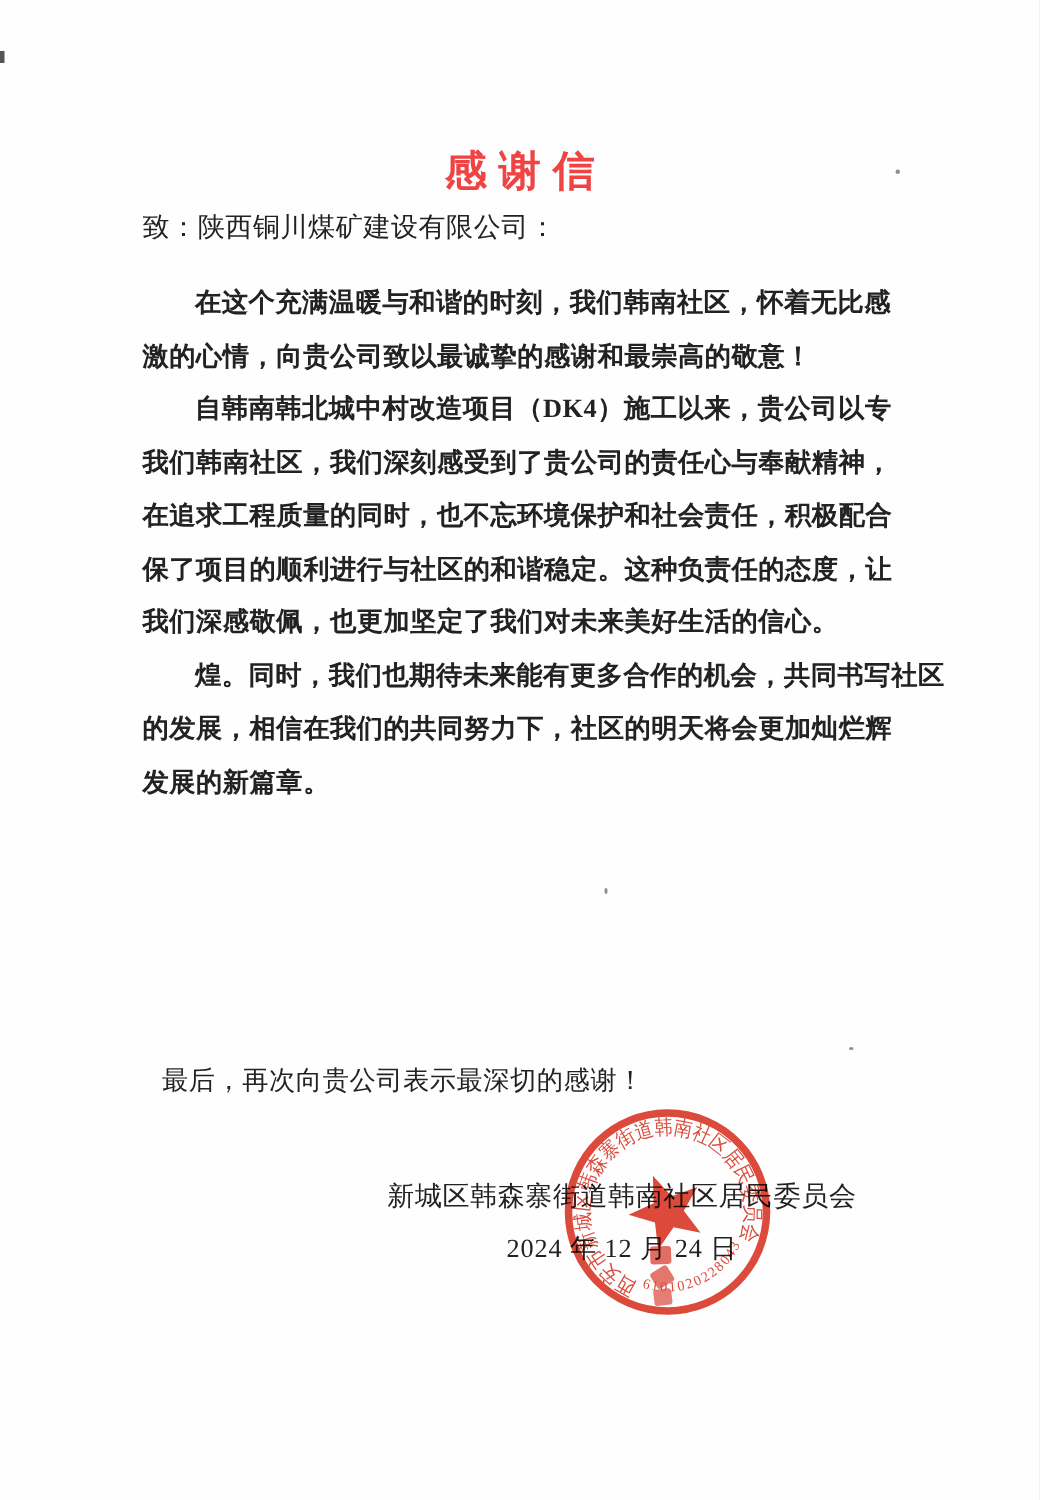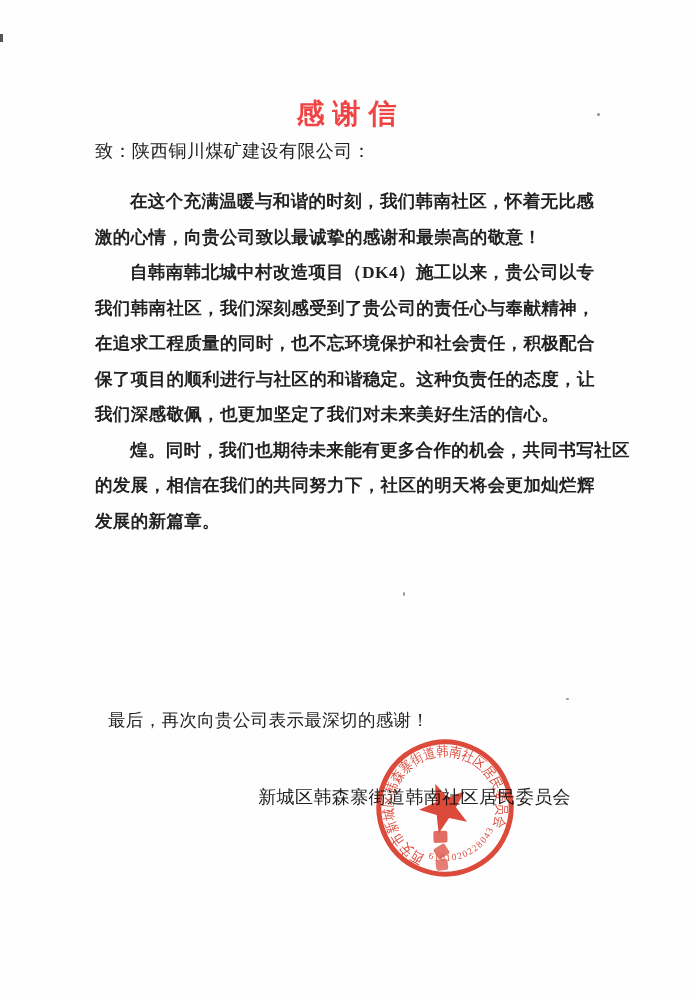--- a/index.html
+++ b/index.html
@@ -71,20 +71,21 @@
         <div class="line">煌。同时，我们也期待未来能有更多合作的机会，共同书写社区</div>
         <div class="line">的发展，相信在我们的共同努力下，社区的明天将会更加灿烂辉</div>
         <div class="line">发展的新篇章。</div>
       </div>
     </div>
 
   <div class="closing">最后，再次向贵公司表示最深切的感谢！</div>
 
   <div class="signature-block">
     <div class="signature-line">新城区韩森寨街道韩南社区居民委员会</div>
+    <div class="date-line">2024 年 12 月 24 日</div>
   </div>
 
   <svg class="seal" viewBox="0 0 170 170" xmlns="http://www.w3.org/2000/svg" xmlns:xlink="http://www.w3.org/1999/xlink">
     <circle cx="85" cy="85" r="66" fill="none" stroke="var(--seal-red,#d93a2a)" stroke-width="5"></circle>
     <path id="sealArcText" d="M 48.23 121.77 A 52 52 0 1 1 121.77 121.77" fill="none"></path>
     <path id="sealArcCode" d="M 47.52 122.48 A 53 53 0 0 0 122.48 122.48" fill="none"></path>
     <text font-size="14" fill="var(--seal-red,#d93a2a)">
       <textPath xlink:href="#sealArcText" href="#sealArcText" textLength="243" lengthAdjust="spacingAndGlyphs">西安市新城区韩森寨街道韩南社区居民委员会</textPath>
     </text>
     <path d="M85,59 L91.41,76.18 L109.73,76.97 L95.37,88.37 L100.28,106.03 L85,95.9 L69.72,106.03 L74.63,88.37 L60.27,76.97 L78.59,76.18 Z" fill="var(--seal-red,#d93a2a)"></path>

